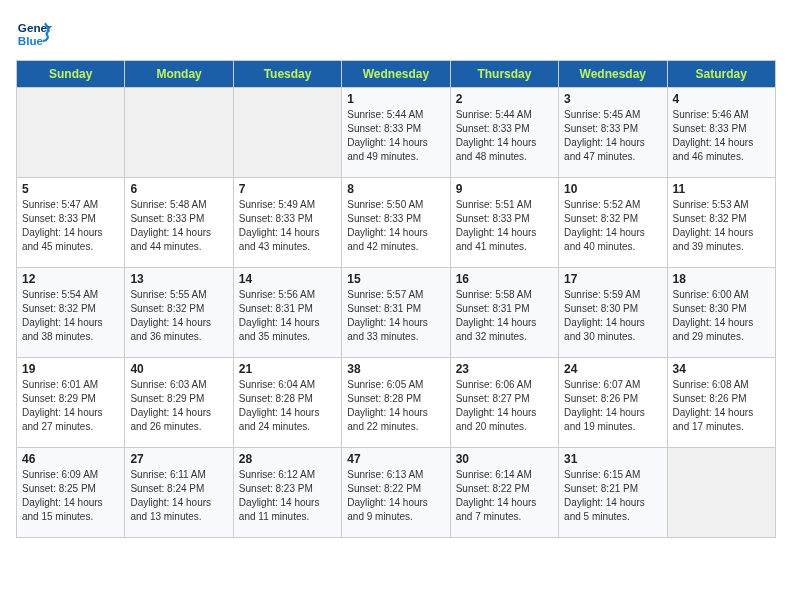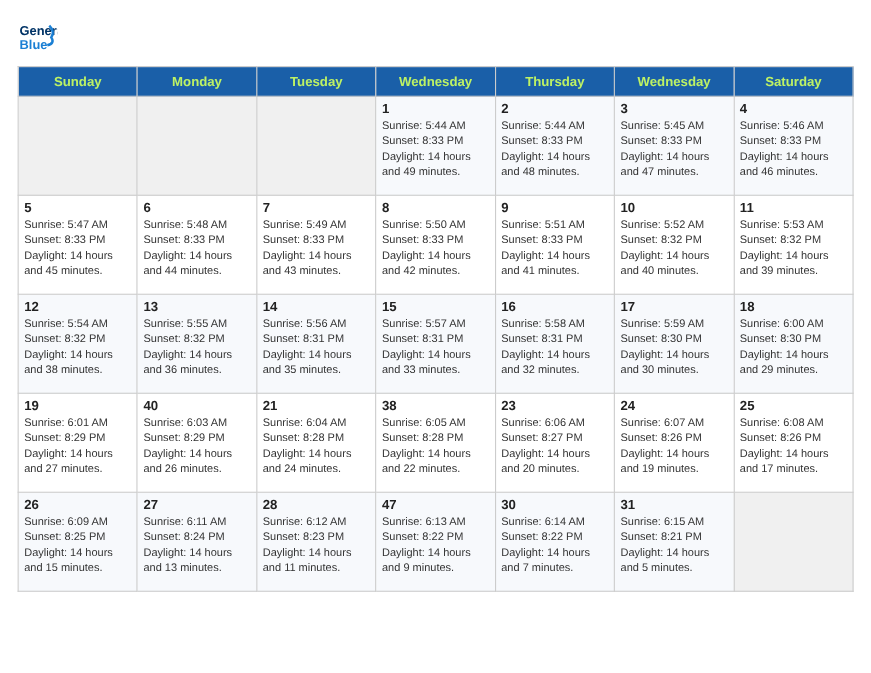--- a/index.html
+++ b/index.html
@@ -216,27 +216,27 @@
         </td>
         <td>
           <span class="day-number">23</span>
           <div class="day-info">Sunrise: 6:06 AM<br>Sunset: 8:27 PM<br>Daylight: 14 hours<br>and 20 minutes.</div>
         </td>
         <td>
           <span class="day-number">24</span>
           <div class="day-info">Sunrise: 6:07 AM<br>Sunset: 8:26 PM<br>Daylight: 14 hours<br>and 19 minutes.</div>
         </td>
         <td>
-          <span class="day-number">25</span>
+          <span class="day-number">34</span>
           <div class="day-info">Sunrise: 6:08 AM<br>Sunset: 8:26 PM<br>Daylight: 14 hours<br>and 17 minutes.</div>
         </td>
       </tr>
       <tr>
         <td>
-          <span class="day-number">26</span>
+          <span class="day-number">46</span>
           <div class="day-info">Sunrise: 6:09 AM<br>Sunset: 8:25 PM<br>Daylight: 14 hours<br>and 15 minutes.</div>
         </td>
         <td>
           <span class="day-number">27</span>
           <div class="day-info">Sunrise: 6:11 AM<br>Sunset: 8:24 PM<br>Daylight: 14 hours<br>and 13 minutes.</div>
         </td>
         <td>
           <span class="day-number">28</span>
           <div class="day-info">Sunrise: 6:12 AM<br>Sunset: 8:23 PM<br>Daylight: 14 hours<br>and 11 minutes.</div>
         </td>

